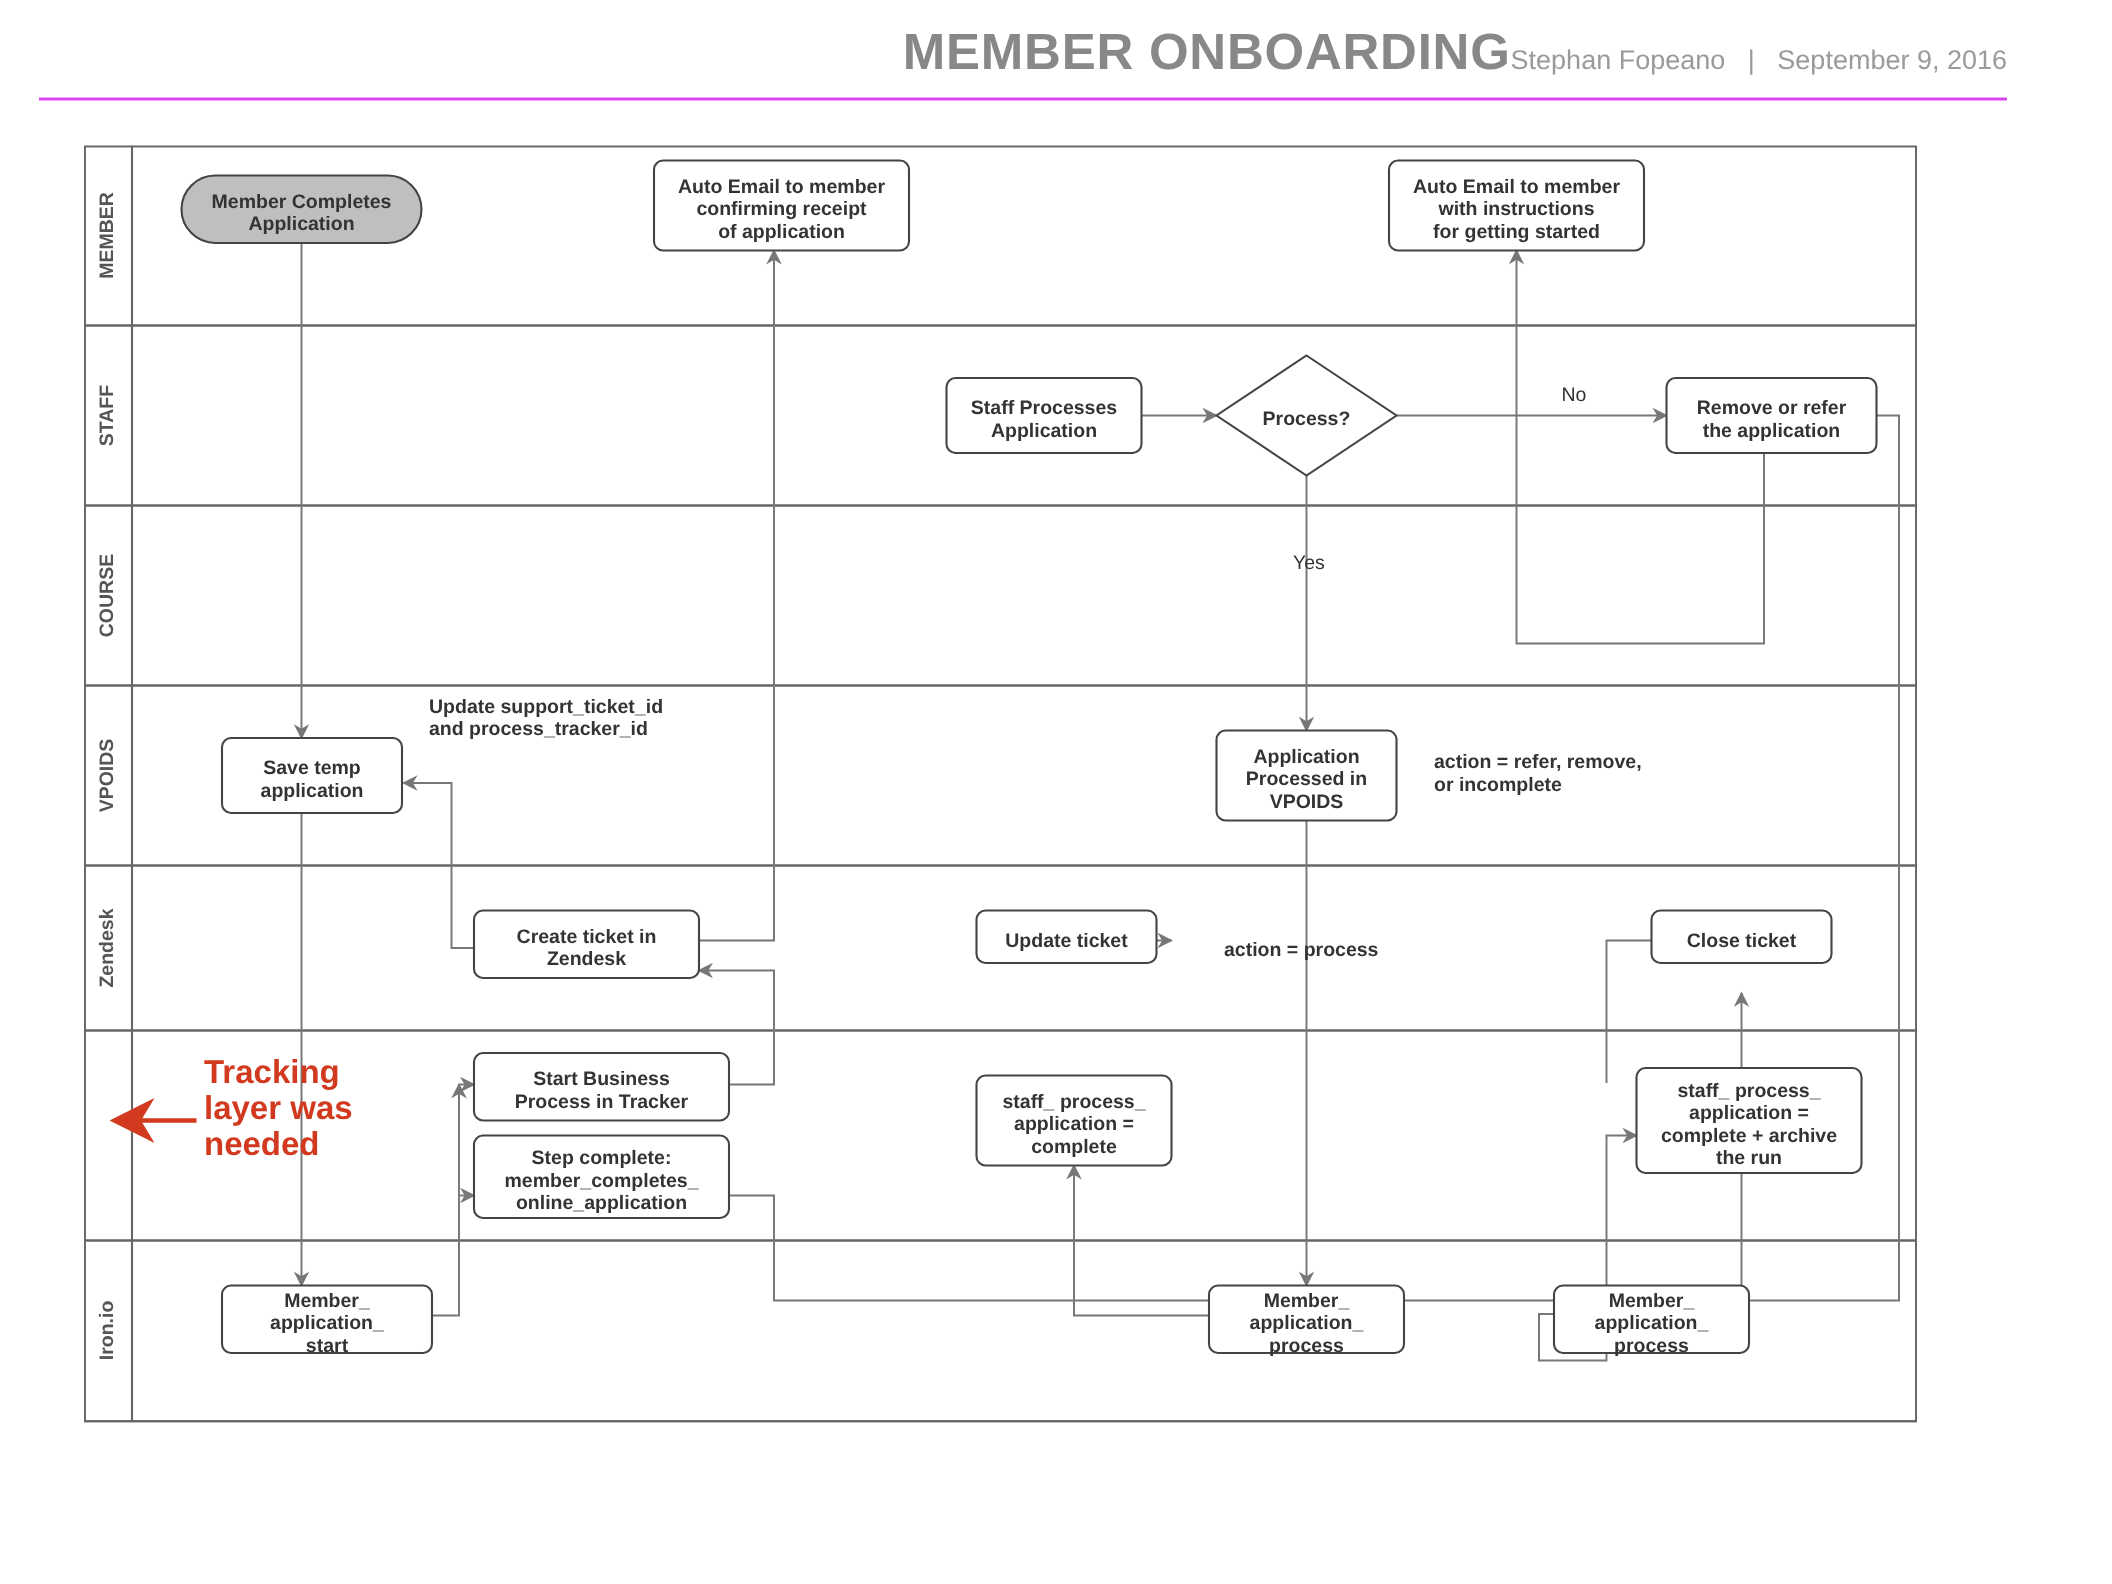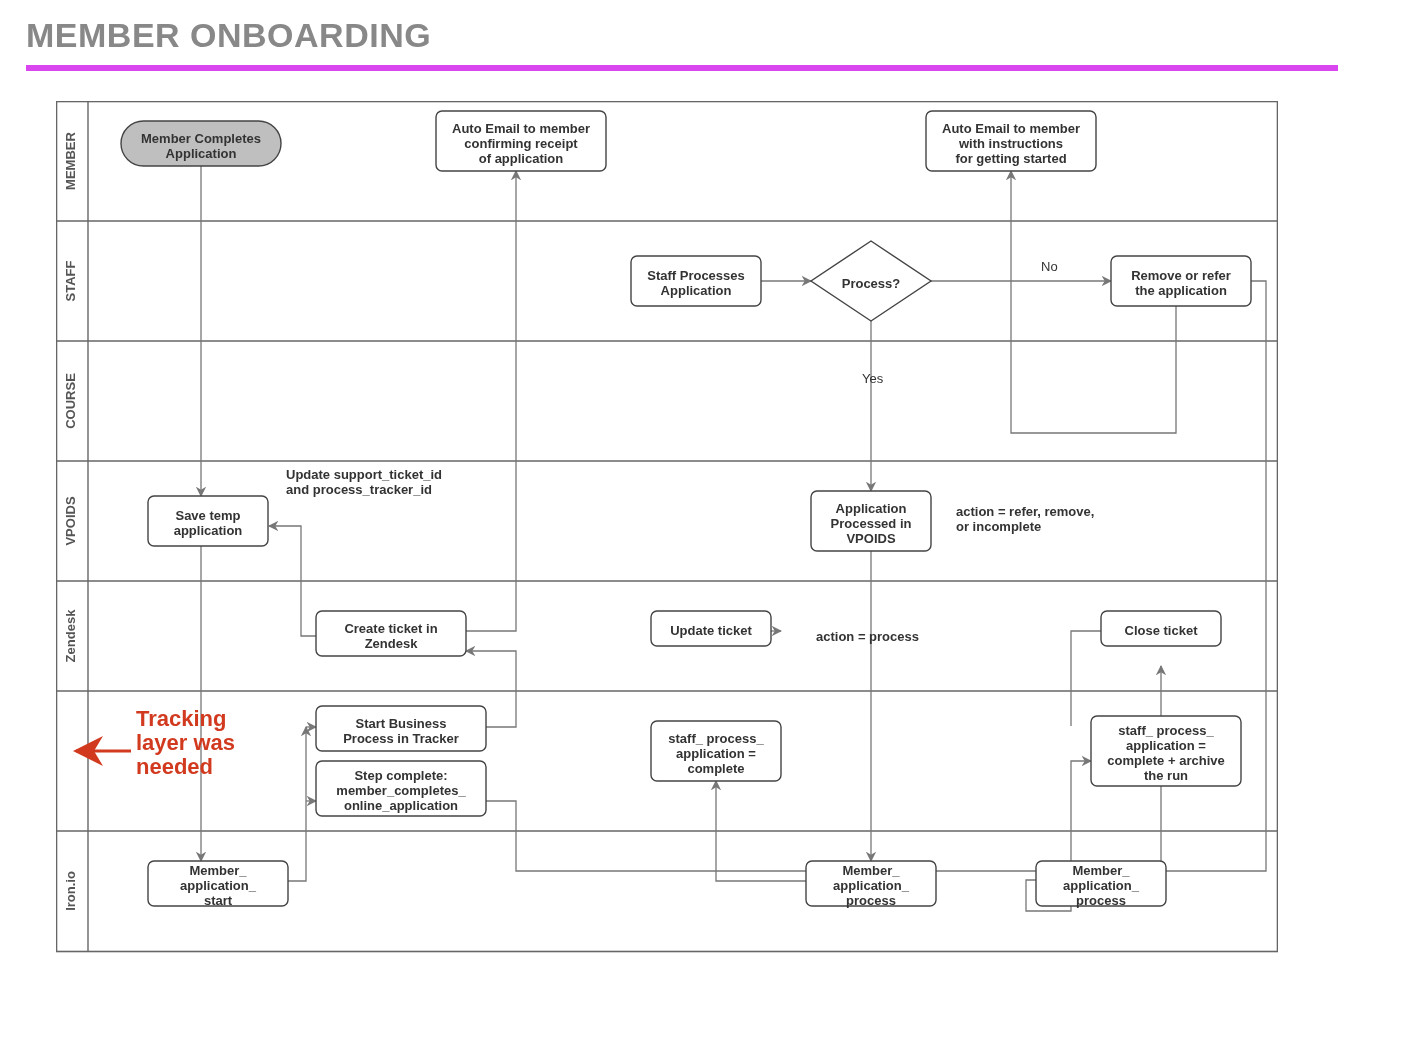--- a/index.html
+++ b/index.html
@@ -12,23 +12,23 @@
   }
   .page {
     width: 1408px;
     height: 1056px;
     position: relative;
     box-sizing: border-box;
     padding: 16px 70px 30px 26px;
   }
   .header {
     display: flex;
-    justify-content: space-between;
+    justify-content: flex-end;
     align-items: baseline;
-    border-bottom: 6px solid #d946ef;
+    border-bottom: 2px solid #d946ef;
     padding-bottom: 10px;
   }
   .title {
     font-size: 34px;
     font-weight: 700;
     color: #888;
     letter-spacing: 0.5px;
   }
   .meta {
     font-size: 18px;
@@ -43,20 +43,25 @@
     margin-left: 30px;
   }
   svg { display:block; }
 </style>
 </head>
 <body>
 
 <div class="page">
   <div class="header">
     <div class="title">MEMBER ONBOARDING</div>
+    <div class="meta">
+      <span>Stephan Fopeano</span>
+      <span class="sep">|</span>
+      <span>September 9, 2016</span>
+    </div>
   </div>
 
   <div class="diagram-wrap">
     <svg id="diagram" width="1222" height="860" viewBox="0 0 1222 860">
       <defs>
         <marker id="arrow" viewBox="0 0 10 10" refX="9" refY="5" markerWidth="8" markerHeight="8" orient="auto-start-reverse">
           <path d="M0 0 L10 5 L0 10 L3 5 z" fill="#777"></path>
         </marker>
         <marker id="arrowRed" viewBox="0 0 10 10" refX="9" refY="5" markerWidth="10" markerHeight="10" orient="auto-start-reverse">
           <path d="M0 0 L10 5 L0 10 L3 5 z" fill="#D23A1F"></path>

